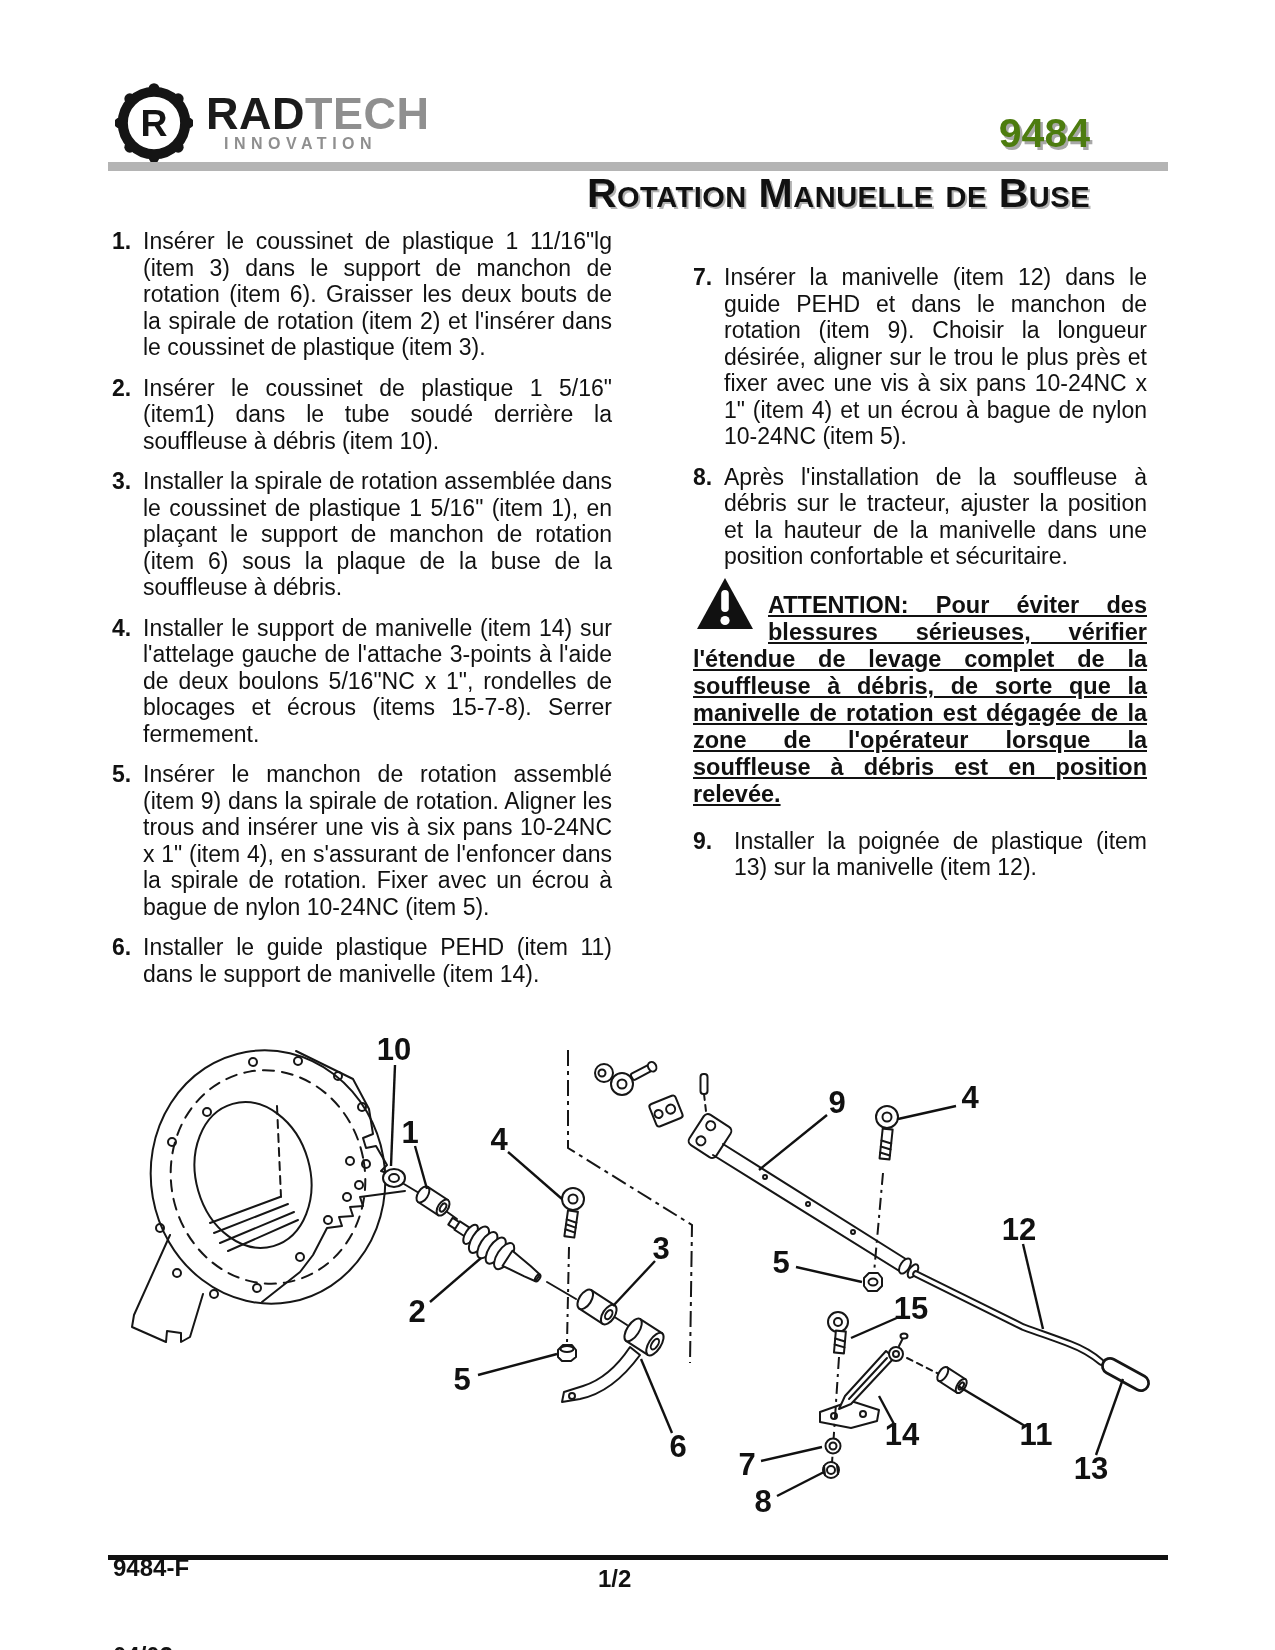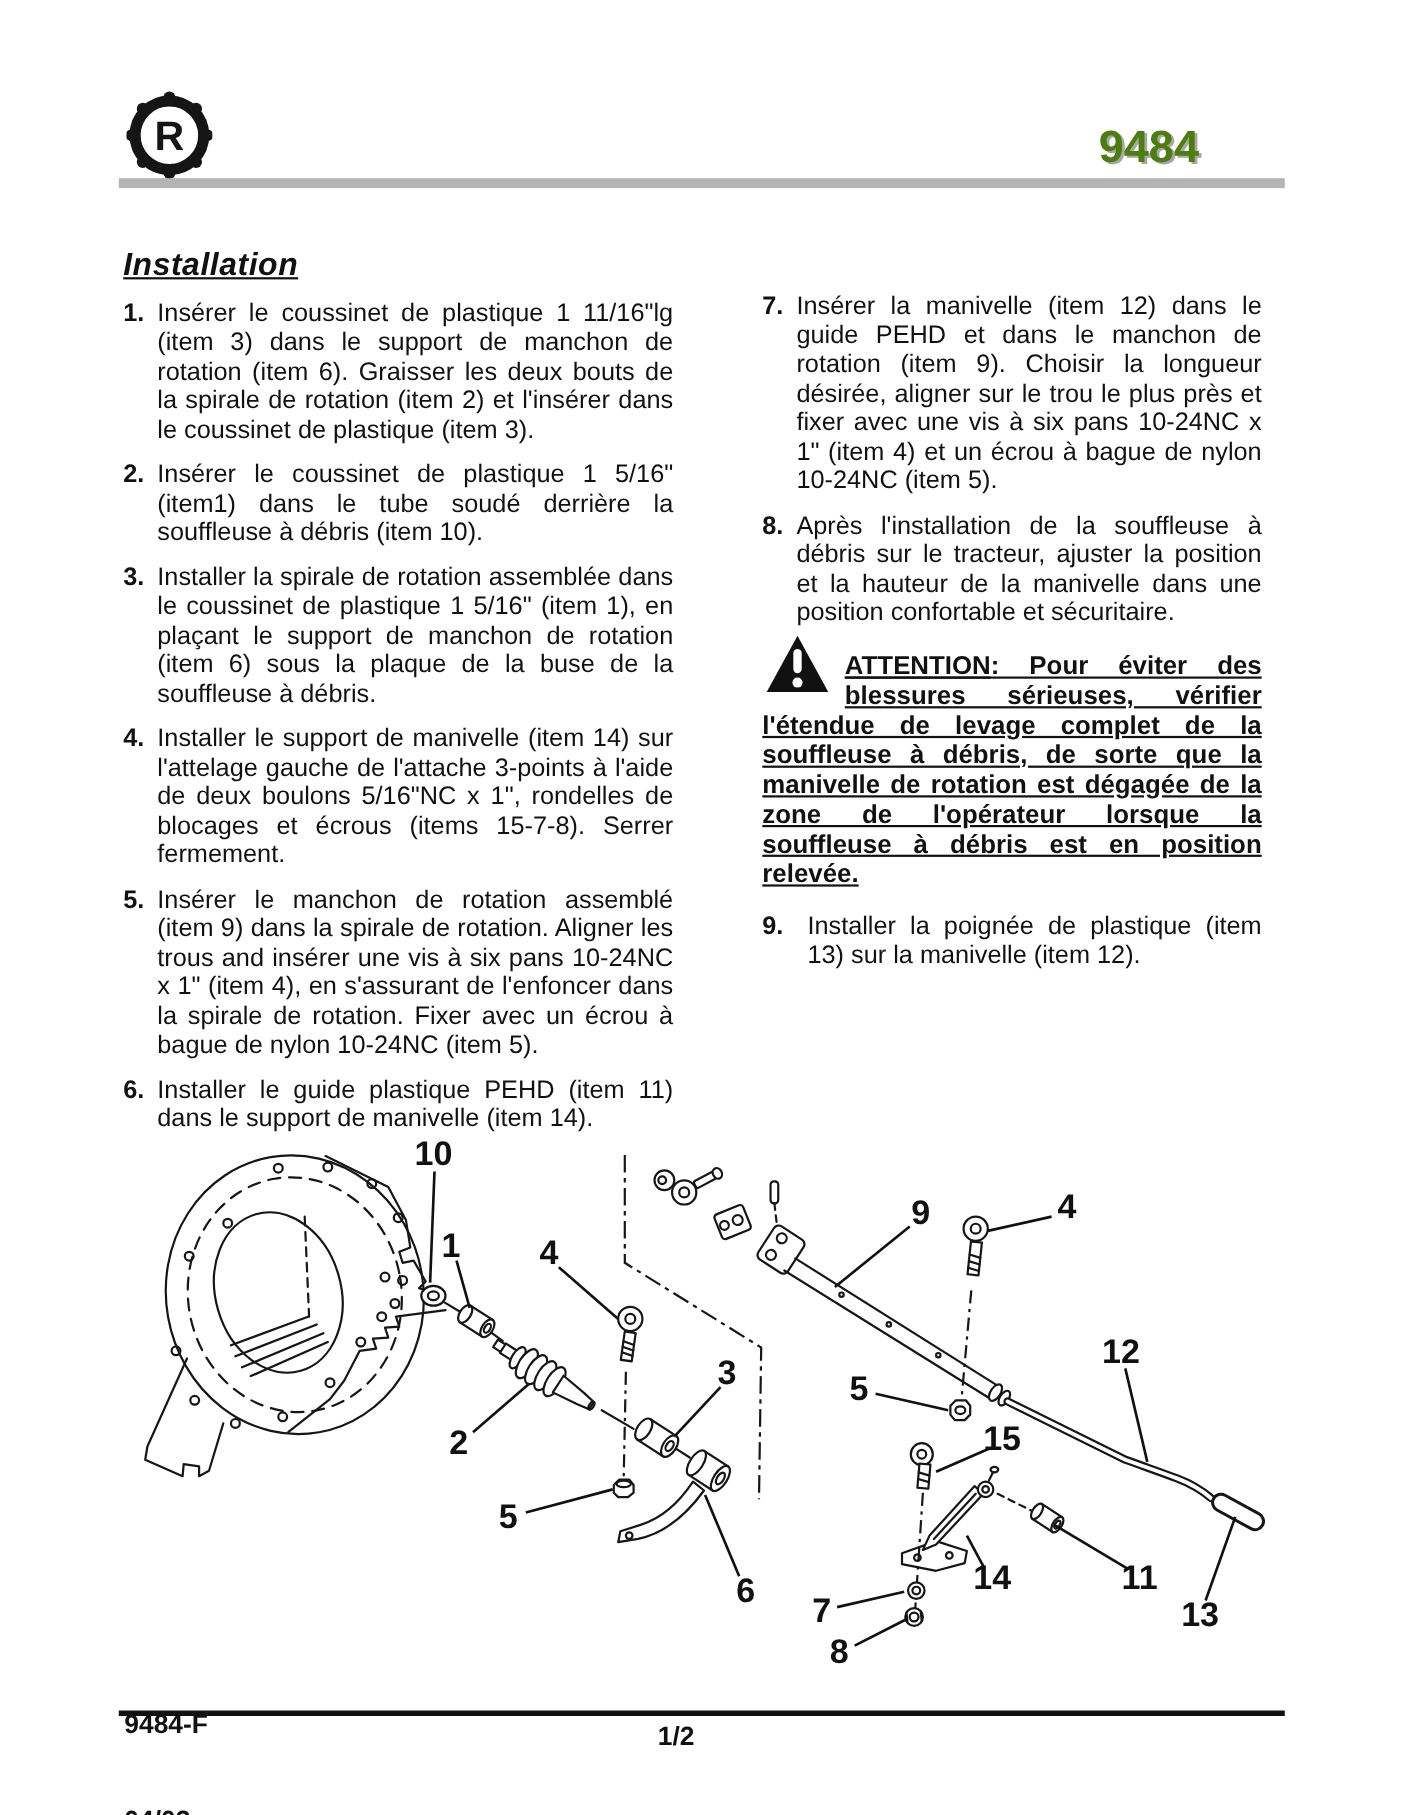--- a/index.html
+++ b/index.html
@@ -84,27 +84,31 @@
         <circle cx="50" cy="96" r="7"></circle>
           <circle cx="19" cy="83" r="7"></circle>
         <circle cx="6" cy="52" r="7"></circle>
           <circle cx="19" cy="21" r="7"></circle>
         <circle cx="50" cy="8" r="7"></circle>
           <circle cx="81" cy="21" r="7"></circle>
       </g>
       <circle cx="50" cy="52" r="40" fill="#fff" stroke="#151515" stroke-width="13"></circle>
       <text x="50" y="69" font-size="48" font-weight="800" text-anchor="middle" fill="#151515" font-family="Liberation Sans, sans-serif">R</text>
     </svg>
+    <div class="wordmark">
+      <div class="brand"><span>RAD</span><span class="brand-sec">TECH</span></div>
+      <div class="tagline">INNOVATION</div>
+    </div>
   </div>
 
   <div class="partnum">9484</div>
   <div class="rule"></div>
+  <div class="main-title">Rotation Manuelle de Buse</div>
 
   <div class="col col-left">
-    <h2 class="section-heading">Installation</h2>
 
     <div class="step">
       <span class="num">1.</span>
       <span>Insérer le coussinet de plastique 1 11/16"lg (item 3) dans le support de manchon de rotation (item 6). Graisser les deux bouts de la spirale de rotation (item 2) et l'insérer dans le coussinet de plastique (item 3).</span>
     </div>
     <div class="step">
       <span class="num">2.</span>
       <span>Insérer le coussinet de plastique 1 5/16" (item1) dans le tube soudé derrière la souffleuse à débris (item 10).</span>
     </div>
     <div class="step">

